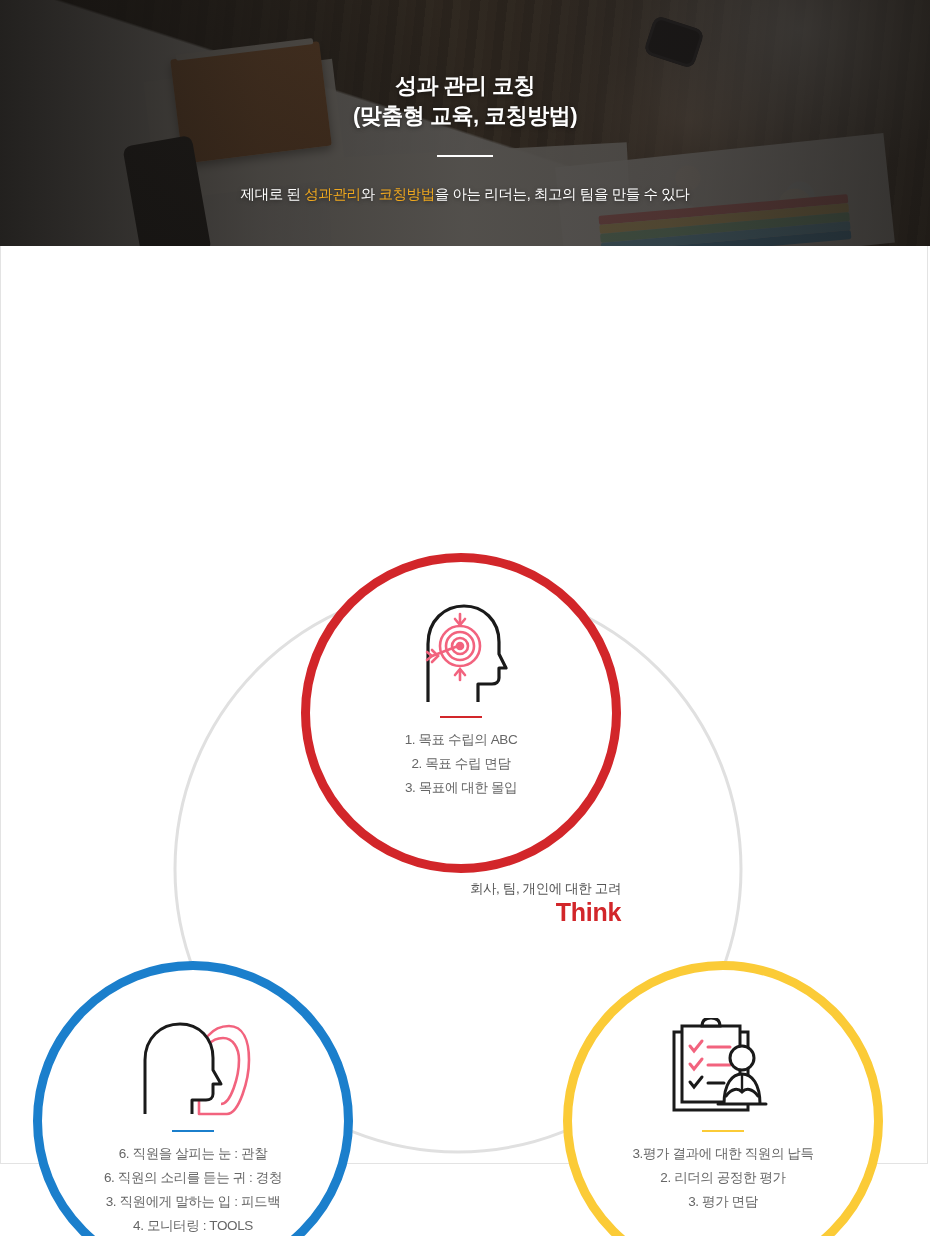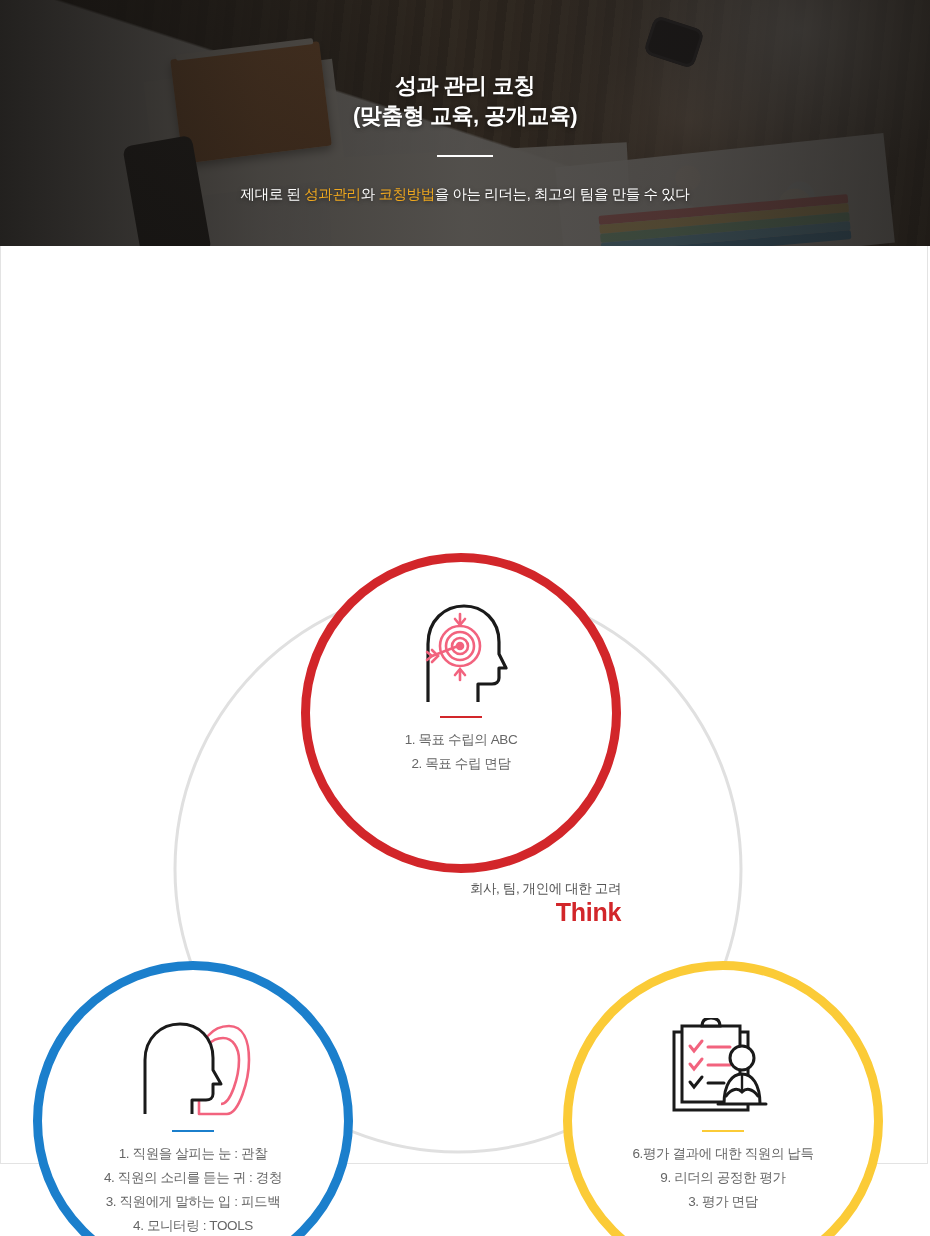--- a/index.html
+++ b/index.html
@@ -209,21 +209,21 @@
       <i style="top:27px;background:#7fc8e8"></i>
       <i style="top:36px;background:#5aa9d8"></i>
     </div>
     <div class="hero-watch"></div>
   </div>
   <div class="hero-overlay"></div>
 
   <div class="hero-inner">
     <h1 class="hero-title">
       <span>성과 관리 코칭</span><br>
-      <span>(맞춤형 교육, 공개교육)</span>
+      <span>(맞춤형 교육, 코칭방법)</span>
     </h1>
     <div class="hero-rule"></div>
     <p class="hero-sub">
       <span>제대로 된 </span><span class="hl">성과관리</span><span>와 </span><span class="hl">코칭방법</span><span>을 아는 리더는, 최고의 팀을 만들 수 있다</span>
     </p>
   </div>
 </header>
 
 <main class="panel">
   <div class="diagram">
@@ -259,41 +259,42 @@
           <g stroke="#f2637e" stroke-width="2.6" fill="none" stroke-linecap="round">
             <line x1="46" y1="82" x2="46" y2="72"></line>
             <path d="M41 77 L46 71 L51 77"></path>
           </g>
         </svg>
       </div>
       <div class="node-divider"></div>
       <ul class="node-list">
         <li>1. 목표 수립의 ABC</li>
         <li>2. 목표 수립 면담</li>
+        <li>3. 목표에 대한 몰입</li>
       </ul>
     </div>
     <div class="caption cap-think">
       <div class="cap-ko">회사, 팀, 개인에 대한 고려</div>
       <div class="cap-en">Think</div>
     </div>
 
     <div class="node node-sense">
       <div class="node-icon">
         <svg width="116" height="98" viewBox="0 0 116 98" fill="none">
 
           <path d="M64 96 V44 C64 22 78 8 94 8 C108 8 114 22 114 42 C114 62 104 96 92 96 Z" stroke="#f2637e" stroke-width="2.6" fill="none" stroke-linejoin="round"></path>
           <path d="M68 44 C68 30 76 20 88 20 C98 20 104 30 104 42 C104 58 96 86 86 86" stroke="#f2637e" stroke-width="2.6" fill="none"></path>
 
           <path d="M10 96 V42 C10 20 26 6 45 6 C64 6 78 20 78 40 L78 52 L86 66 L78 66 L78 76 C78 80 75 82 71 82 L57 82 L57 96" stroke="#1a1a1a" stroke-width="3" fill="#ffffff" stroke-linejoin="round"></path>
         </svg>
       </div>
       <div class="node-divider"></div>
       <ul class="node-list">
-        <li>1. 직원을 살피는 눈 : 관찰</li>
-        <li>4. 직원의 소리를 듣는 귀 : 경청</li>
+        <li>6. 직원을 살피는 눈 : 관찰</li>
+        <li>6. 직원의 소리를 듣는 귀 : 경청</li>
         <li>3. 직원에게 말하는 입 : 피드백</li>
         <li>4. 모니터링 : TOOLS</li>
 
       </ul>
     </div>
 
     <div class="node node-attitude">
       <div class="node-icon">
         <svg width="110" height="98" viewBox="0 0 110 98" fill="none">
 
@@ -316,20 +317,20 @@
           <circle cx="74" cy="40" r="12" stroke="#1a1a1a" stroke-width="3" fill="#fff"></circle>
 
           <path d="M56 86 C56 66 64 56 74 56 C84 56 92 66 92 86" stroke="#1a1a1a" stroke-width="3" fill="#fff" stroke-linejoin="round"></path>
           <path d="M58 78 C64 70 70 70 74 74 C78 70 84 70 90 78" stroke="#1a1a1a" stroke-width="3" fill="none" stroke-linecap="round"></path>
           <line x1="50" y1="86" x2="98" y2="86" stroke="#1a1a1a" stroke-width="3" stroke-linecap="round"></line>
           <line x1="74" y1="56" x2="74" y2="72" stroke="#1a1a1a" stroke-width="2.4"></line>
         </svg>
       </div>
       <div class="node-divider"></div>
       <ul class="node-list">
-        <li>6.평가 결과에 대한 직원의 납득</li>
-        <li>9. 리더의 공정한 평가</li>
+        <li>3.평가 결과에 대한 직원의 납득</li>
+        <li>2. 리더의 공정한 평가</li>
         <li>3. 평가 면담</li>
       </ul>
     </div>
 
   </div>
 </main>
 
 </body></html>

